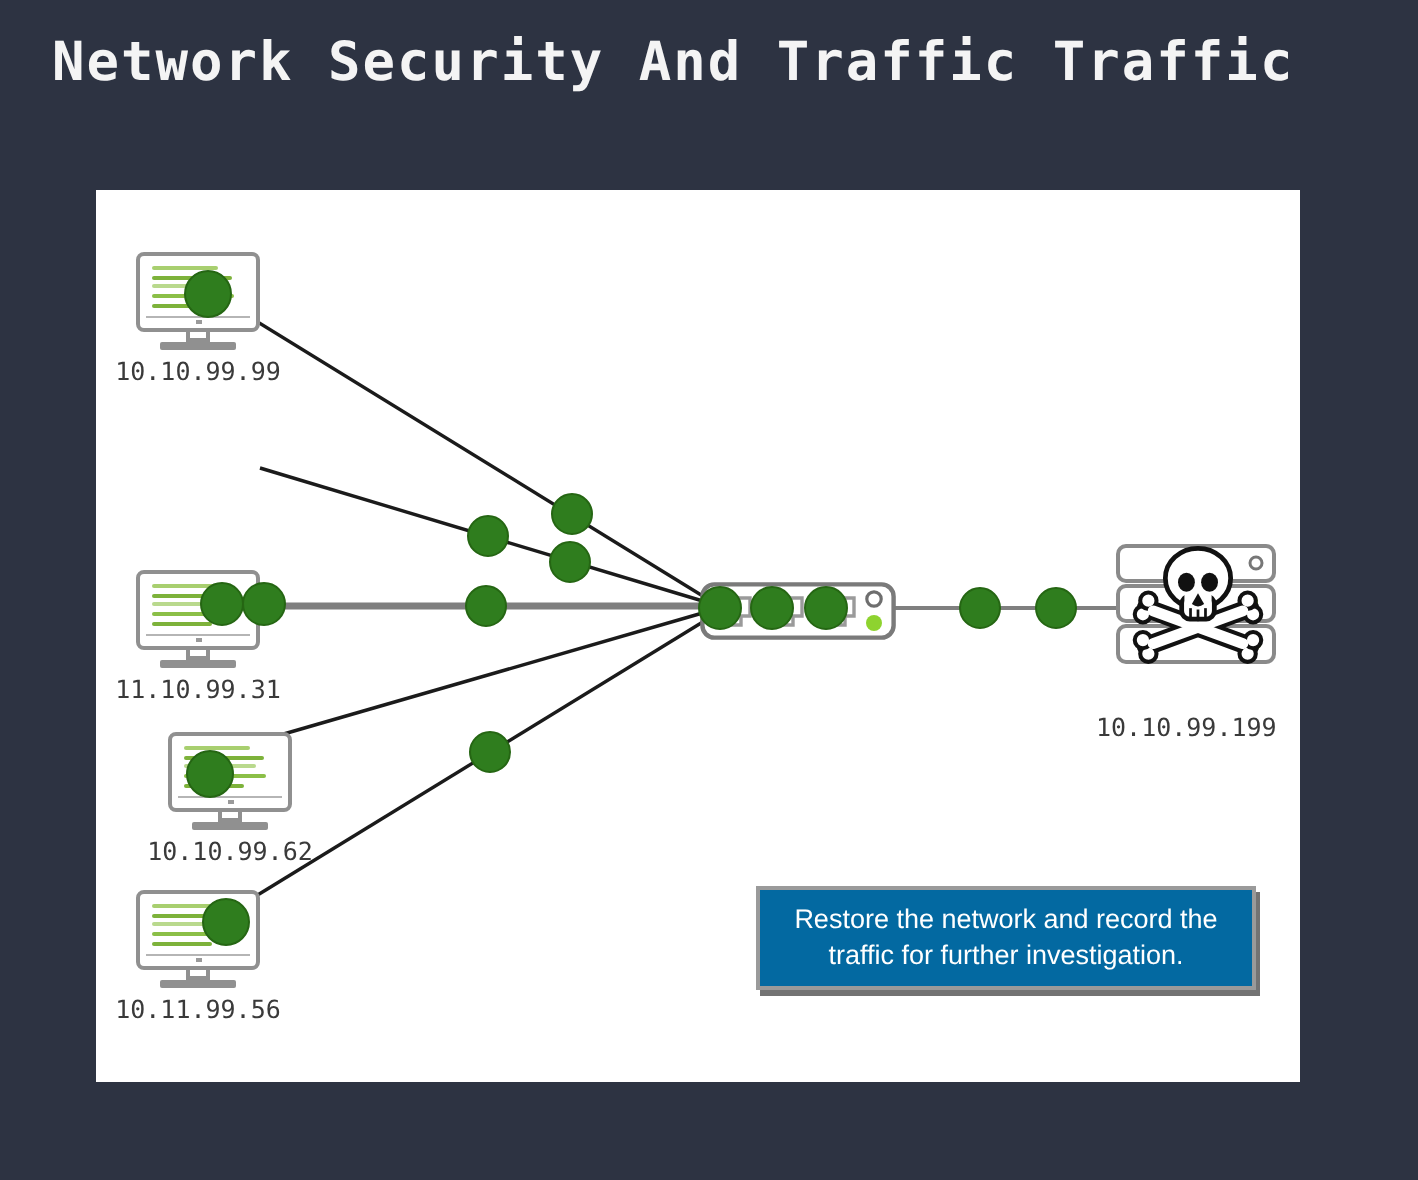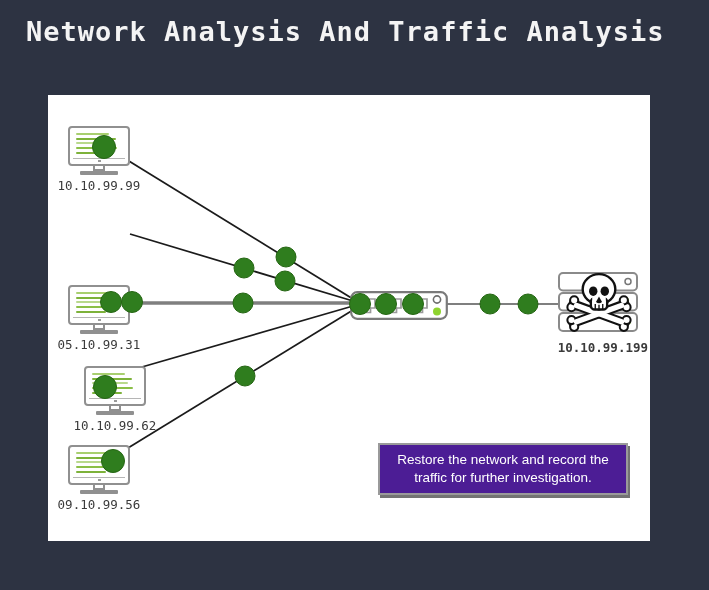--- a/index.html
+++ b/index.html
@@ -48,36 +48,36 @@
   .ip-label {
     width:96px; margin-left:-17px; margin-top:3px; text-align:center;
     font-size:12.5px; color:#3a3a3a; letter-spacing:0px; white-space:nowrap;
   }
   
   .switch { position:absolute; left:302px; top:196px; width:98px; height:29px; z-index:2; }
   
   .server-node { position:absolute; left:510px; top:177px; width:80px; z-index:2; }
   .skull-wrap { position:absolute; left:7px; top:-6px; width:68px; height:68px; }
   .server-ip {
-    position:relative; margin-top:4px; width:100px; margin-left:-10px; text-align:right;
-    font-size:12.5px; color:#3a3a3a; white-space:nowrap;font-weight:bold;
+    position:relative; margin-top:20px; width:100px; margin-left:-10px; text-align:left;
+    font-size:12.5px; color:#3a3a3a; white-space:nowrap;
   }
   
   .message {
     position:absolute; left:330px; top:348px; width:250px; min-height:47px; z-index:4;
-    background:#4c1d95; border:2px solid #9a9a9a; box-shadow:2px 3px 0 rgba(0,0,0,0.55);
+    background:#0369a1; border:2px solid #9a9a9a; box-shadow:2px 3px 0 rgba(0,0,0,0.55);
     color:#ffffff; font-family:"Liberation Sans","DejaVu Sans",sans-serif;
     font-size:13.5px; line-height:18px; text-align:center; padding:6px 10px;
   }
 </style>
 </head>
 <body>
 
 <div class="page">
-  <div class="title">Network Analysis And Traffic Analysis</div>
+  <div class="title">Network Security And Traffic Traffic</div>
 
   <div class="panel">
 
     <svg id="lines-layer" class="layer">
         <line x1="76" y1="63" x2="305" y2="204" stroke="#1b1b1b" stroke-width="1.7"></line>
         <line x1="82" y1="139" x2="305" y2="206" stroke="#1b1b1b" stroke-width="1.7"></line>
         <line x1="58" y1="208" x2="305" y2="208" stroke="#7f7f7f" stroke-width="3.5"></line>
         <line x1="80" y1="276" x2="305" y2="211" stroke="#1b1b1b" stroke-width="1.7"></line>
         <line x1="80" y1="353" x2="305" y2="215" stroke="#1b1b1b" stroke-width="1.7"></line>
         <line x1="399" y1="209" x2="514" y2="209" stroke="#7f7f7f" stroke-width="2"></line>
@@ -108,21 +108,21 @@
             <i></i>
             <i></i>
             <i></i>
             <i></i>
           </div>
         <div class="bezel"></div>
           <div class="camdot"></div>
       </div>
       <div class="stand-neck"></div>
       <div class="stand-base"></div>
-      <div class="ip-label">05.10.99.31</div>
+      <div class="ip-label">11.10.99.31</div>
     </div>
 
     <div class="host" style="left:36px; top:271px;">
       <div class="monitor">
         <div class="screen">
             <i></i>
             <i></i>
             <i></i>
             <i></i>
             <i></i>
@@ -142,21 +142,21 @@
             <i></i>
             <i></i>
             <i></i>
             <i></i>
           </div>
         <div class="bezel"></div>
           <div class="camdot"></div>
       </div>
       <div class="stand-neck"></div>
       <div class="stand-base"></div>
-      <div class="ip-label">09.10.99.56</div>
+      <div class="ip-label">10.11.99.56</div>
     </div>
 
     <div class="switch">
       <svg width="98" height="29" viewBox="0 0 98 29">
         <rect x="1.2" y="1.2" width="95.6" height="26.6" rx="6" fill="#ffffff" stroke="#7a7a7a" stroke-width="2.2"></rect>
         <g fill="none" stroke="#9a9a9a" stroke-width="1.7">
           <path d="M8 8 h17 v9 h-4.5 v4.5 h-8 v-4.5 h-4.5 z"></path>
           <path d="M34 8 h17 v9 h-4.5 v4.5 h-8 v-4.5 h-4.5 z"></path>
           <path d="M60 8 h17 v9 h-4.5 v4.5 h-8 v-4.5 h-4.5 z"></path>
         </g>

